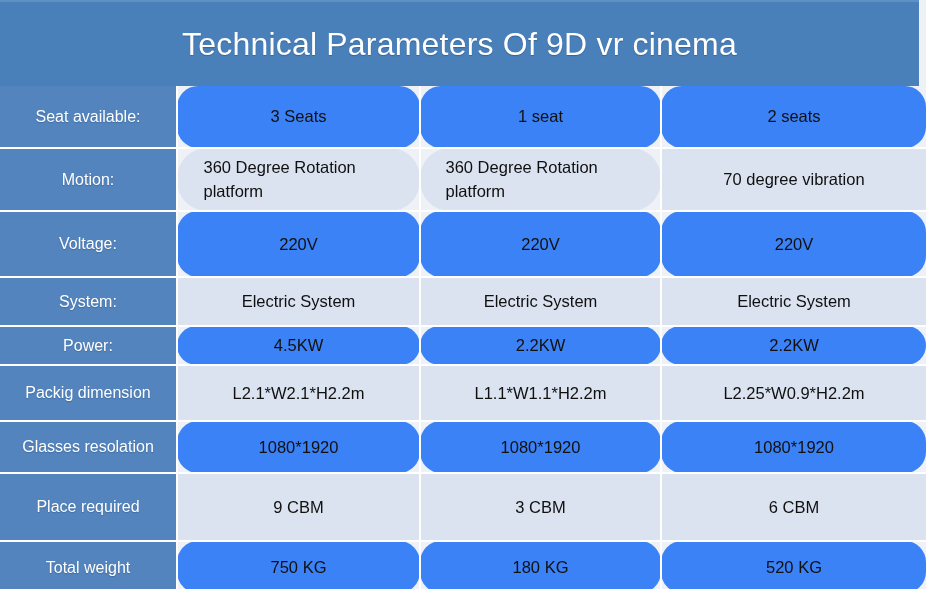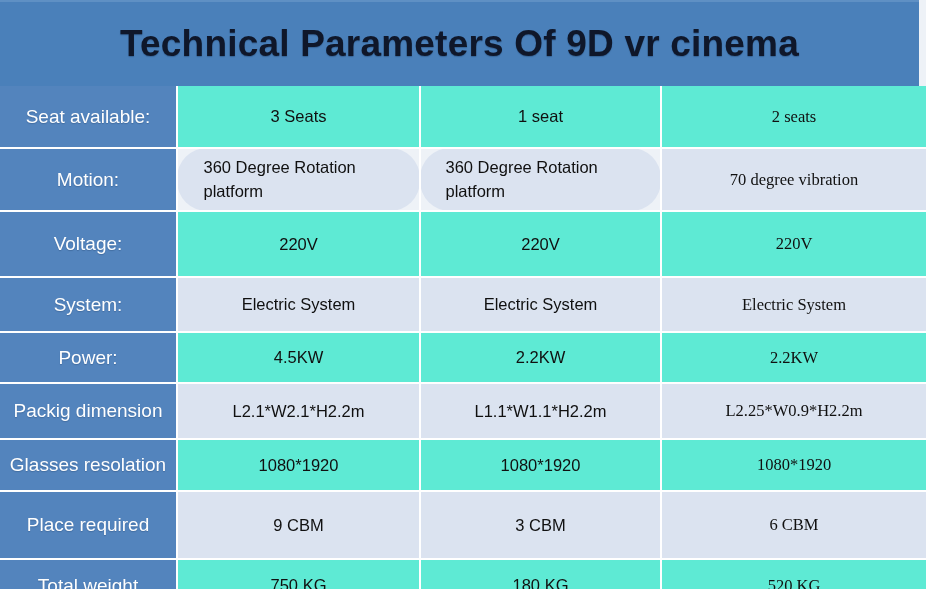--- a/index.html
+++ b/index.html
@@ -31,23 +31,23 @@
     width: 919px;
     height: 86px;
     background: #4a80ba;
     display: flex;
     align-items: center;
     justify-content: center;
     box-sizing: border-box;
     border-top: 2px solid #5f90c4;
   }
   .title-bar .title-text {
-    color: #0f172a;
-    font-size: 37px;
-    font-weight: bold;
+    color: #ffffff;
+    font-size: 32px;
+    font-weight: normal;
     letter-spacing: 0.2px;
     text-shadow: 0 1px 1px rgba(20,50,90,0.35);
     white-space: nowrap;
   }
 
   
   .spec-table {
     position: absolute;
     left: 0px;
     top: 86px;
@@ -65,45 +65,44 @@
     vertical-align: middle;
     text-align: center;
     font-size: 16.5px;
     color: #101010;
     border-right: 2px solid #ffffff;
     border-bottom: 2px solid #ffffff;
     box-sizing: border-box;
   }
   .spec-table tr td:last-child {
     border-right: none;
-    font-family: Liberation Serif, serif;
   }
   .spec-table tr:last-child td {
     border-bottom: none;
   }
 
   
   td.row-label {
     background: #5384bd;
     color: #ffffff;
-    font-size: 19px;
+    font-size: 16px;
     text-shadow: 0 1px 1px rgba(25,55,95,0.30);
     border-right: 2px solid #ffffff;
   }
 
   
-  tr.band-dark  td.val { background: #5eead4; }
+  tr.band-dark  td.val { background: #3b82f6; border-radius: 21px; }
   tr.band-light td.val { background: #dbe3f0; }
 
   
   tr.r-seat   td { height: 62px; }
   tr.r-motion td { height: 63px; }
   tr.r-volt   td { height: 66px; }
-  tr.r-system td { height: 55px; }
-  tr.r-power  td { height: 51px; }
+  tr.r-system td { height: 49px; }
+  tr.r-power  td { height: 39px; }
   tr.r-pack   td { height: 56px; }
   tr.r-glass  td { height: 52px; text-align: center; }
   tr.r-place  td { height: 68px; }
   tr.r-weight td { height: 52px; }
 
   
   td.val .wrap {
     display: block;
     line-height: 1.45;
   }

